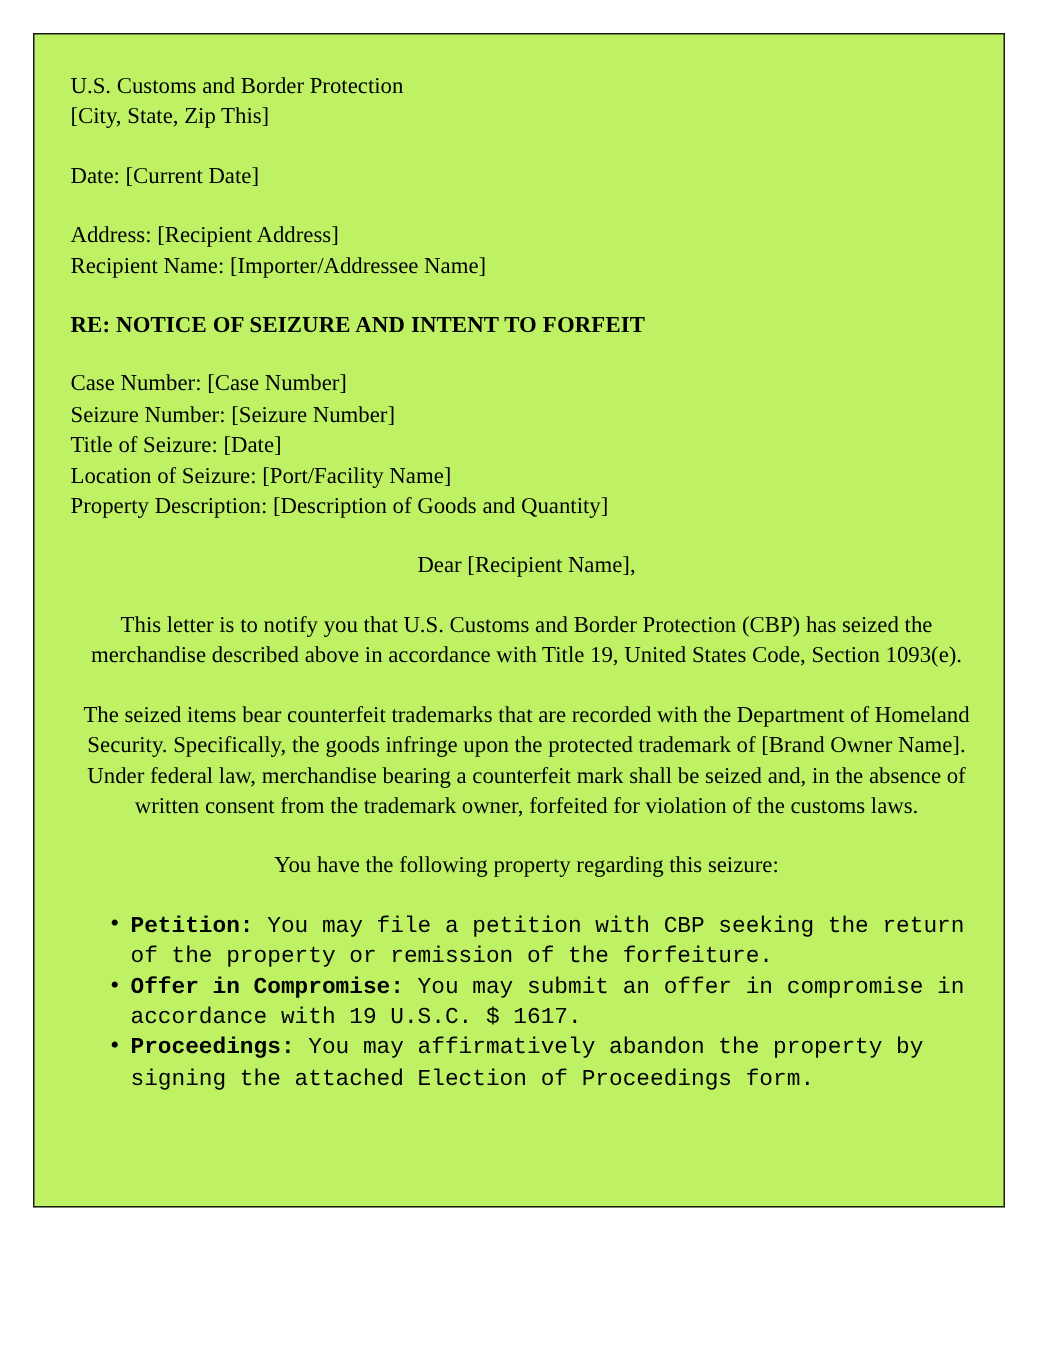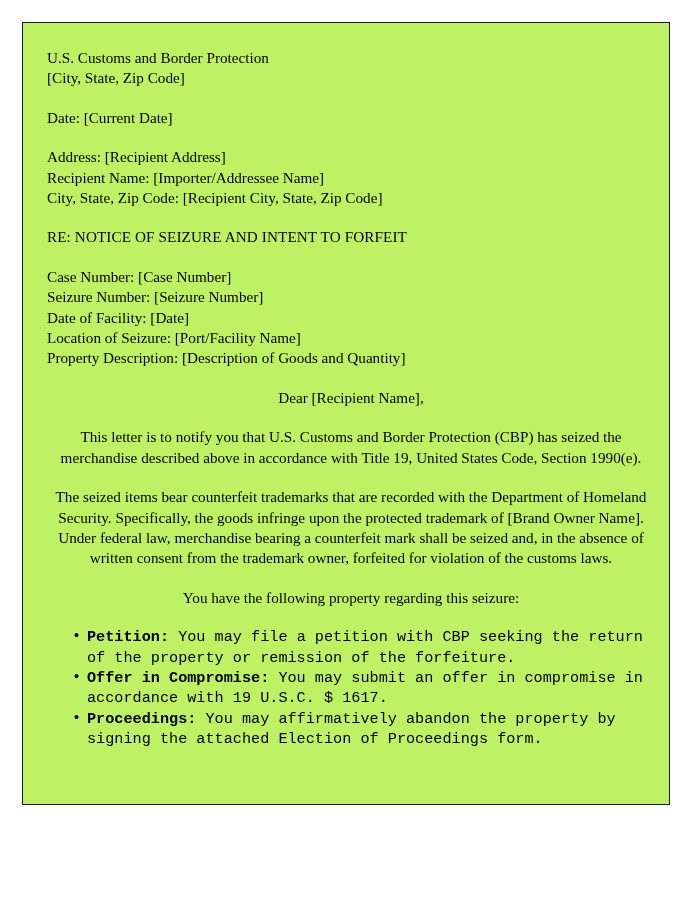--- a/index.html
+++ b/index.html
@@ -35,21 +35,21 @@
     line-height: 20.4px;
   }
   .block {
     margin: 0 0 19px 0;
   }
   .line {
     display: block;
     white-space: nowrap;
   }
   .re-line {
-    font-weight: normal;
+    font-weight: bold;
     margin: 0 0 19px 0;
     letter-spacing: 0.1px;
   }
   p.para {
     margin: 0 0 19px 0;
     text-align: center;
   }
   ul.options {
     margin: 0 0 19px 0;
     padding: 0 0 0 40px;
@@ -74,46 +74,45 @@
   }
 </style>
 </head>
 <body>
 
 <div class="page-frame">
   <div class="page-body">
 
     <div class="block">
       <span class="line">U.S. Customs and Border Protection</span>
-      <span class="line">[City, State, Zip Code]</span>
+      <span class="line">[City, State, Zip This]</span>
     </div>
 
     <div class="block">
       <span class="line">Date: [Current Date]</span>
     </div>
 
     <div class="block">
       <span class="line">Address: [Recipient Address]</span>
       <span class="line">Recipient Name: [Importer/Addressee Name]</span>
-      <span class="line">City, State, Zip Code: [Recipient City, State, Zip Code]</span>
     </div>
 
     <div class="re-line">RE: NOTICE OF SEIZURE AND INTENT TO FORFEIT</div>
 
     <div class="block">
       <span class="line">Case Number: [Case Number]</span>
       <span class="line">Seizure Number: [Seizure Number]</span>
-      <span class="line">Date of Facility: [Date]</span>
+      <span class="line">Title of Seizure: [Date]</span>
       <span class="line">Location of Seizure: [Port/Facility Name]</span>
       <span class="line">Property Description: [Description of Goods and Quantity]</span>
     </div>
 
     <p class="para">Dear [Recipient Name],</p>
 
-    <p class="para">This letter is to notify you that U.S. Customs and Border Protection (CBP) has seized the merchandise described above in accordance with Title 19, United States Code, Section 1990(e).</p>
+    <p class="para">This letter is to notify you that U.S. Customs and Border Protection (CBP) has seized the merchandise described above in accordance with Title 19, United States Code, Section 1093(e).</p>
 
     <p class="para">The seized items bear counterfeit trademarks that are recorded with the Department of Homeland Security. Specifically, the goods infringe upon the protected trademark of [Brand Owner Name]. Under federal law, merchandise bearing a counterfeit mark shall be seized and, in the absence of written consent from the trademark owner, forfeited for violation of the customs laws.</p>
 
     <p class="para">You have the following property regarding this seizure:</p>
 
     <ul class="options">
       <li><span class="lead">Petition:</span><span> You may file a petition with CBP seeking the return of the property or remission of the forfeiture.</span></li>
       <li><span class="lead">Offer in Compromise:</span><span> You may submit an offer in compromise in accordance with 19 U.S.C. $ 1617.</span></li>
       <li><span class="lead">Proceedings:</span><span> You may affirmatively abandon the property by signing the attached Election of Proceedings form.</span></li>
     </ul>

